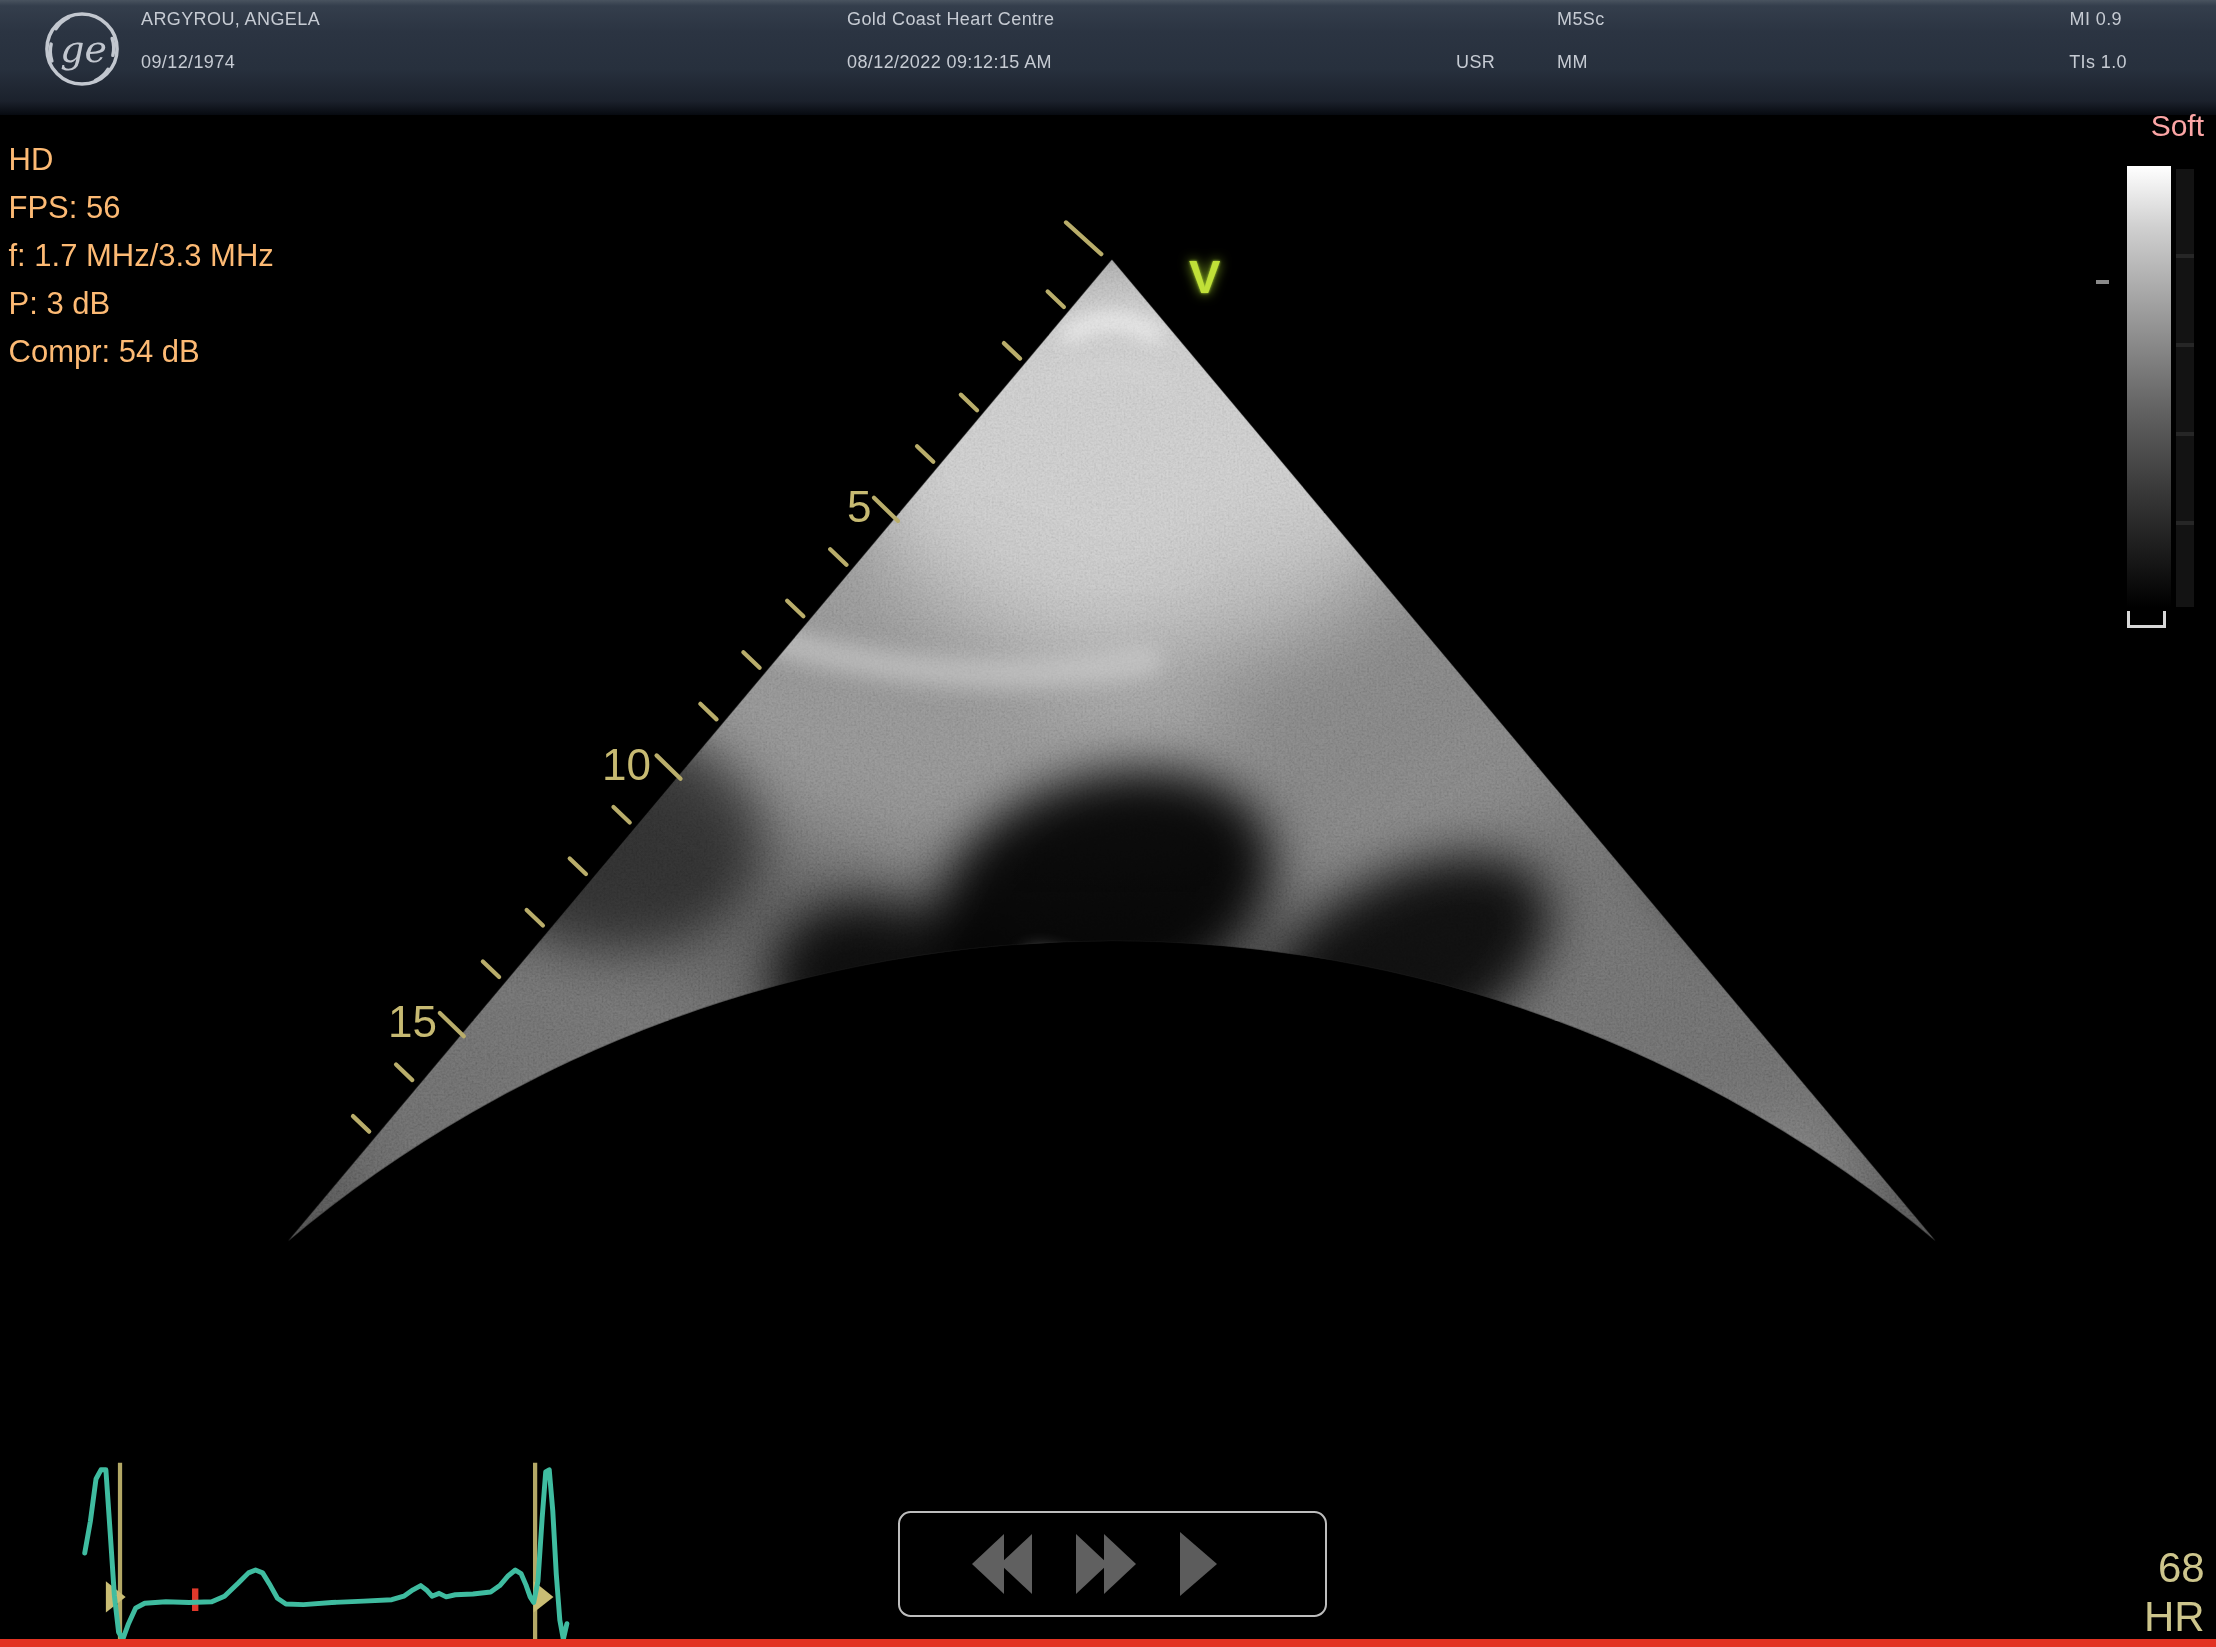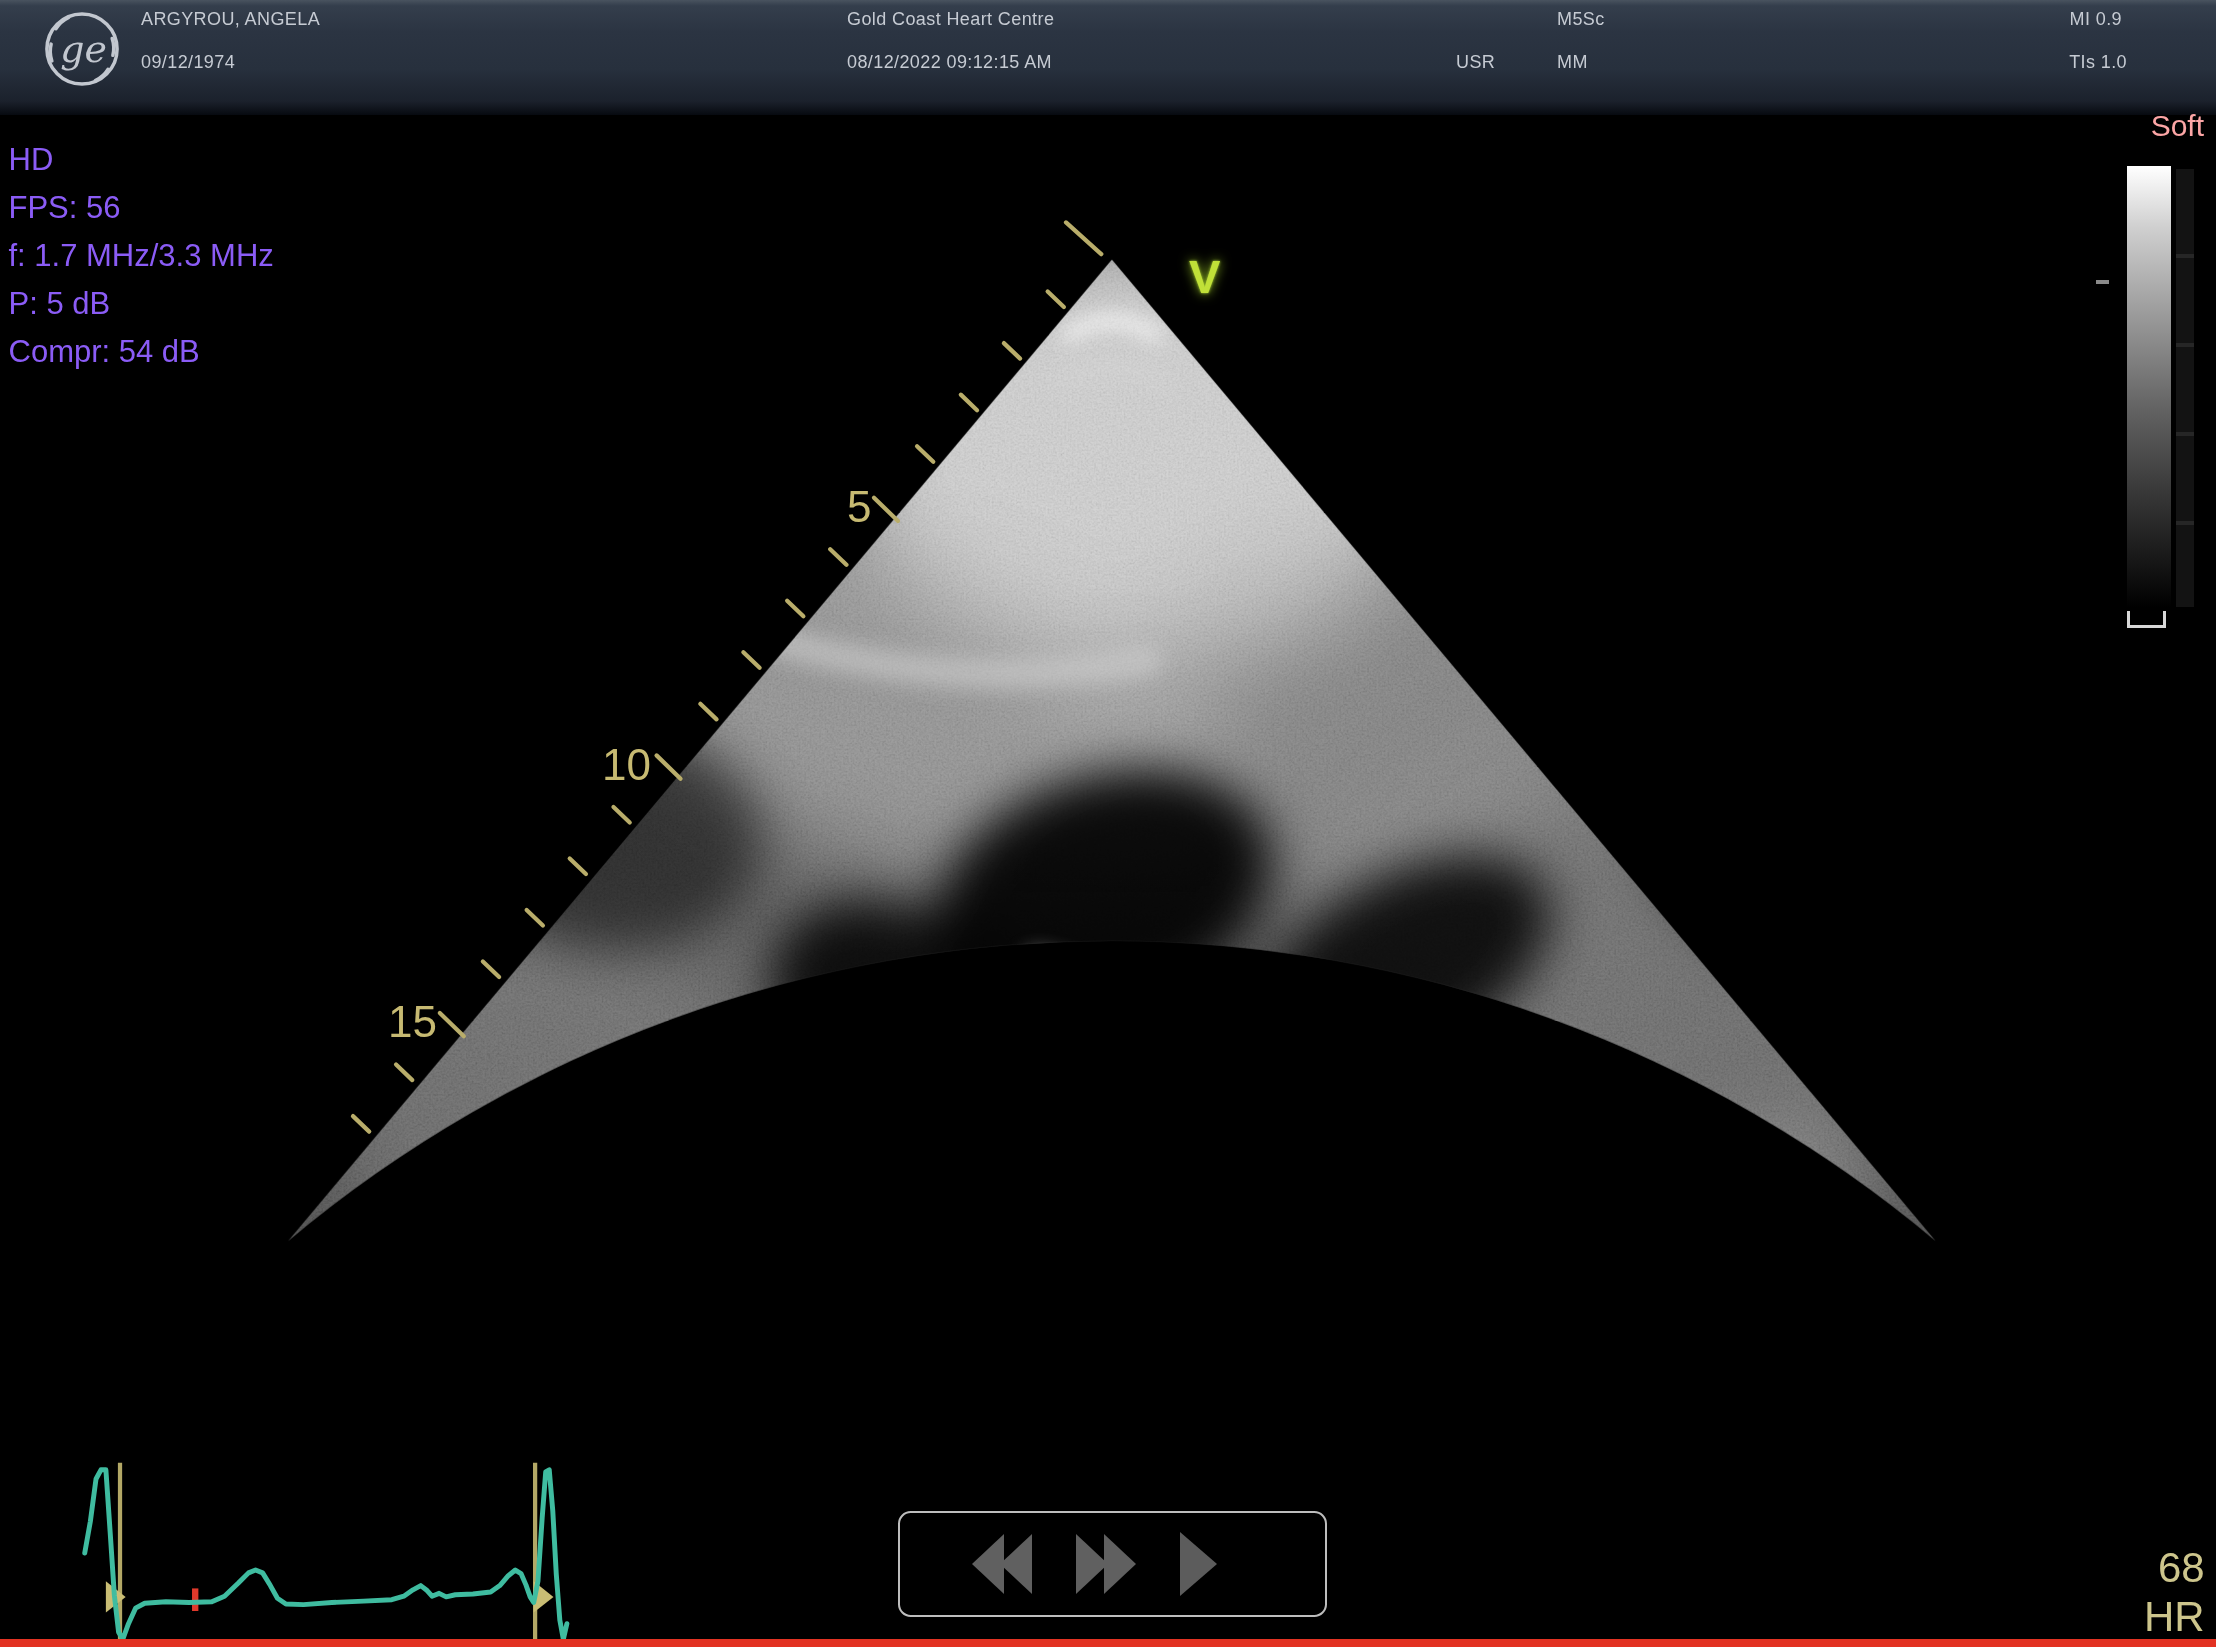--- a/index.html
+++ b/index.html
@@ -7,21 +7,21 @@
        font-family:"Liberation Sans","DejaVu Sans",sans-serif;}
 
   
   .header{position:absolute;left:0;top:0;width:2216px;height:115px;
     background:linear-gradient(180deg,#49535f 0%,#343e4c 5%,#2b3442 28%,#27303d 60%,#1b212c 88%,#070a10 100%);}
   .htext{position:absolute;color:#c6cbd3;font-size:18px;white-space:nowrap;letter-spacing:0.4px;}
   .row1{top:8.5px;} .row2{top:52px;}
   .ge-logo{position:absolute;left:42px;top:8.5px;width:80px;height:80px;}
 
   
-  .params{position:absolute;left:8.5px;top:136px;color:#8b5cf6;font-size:31px;line-height:48px;}
+  .params{position:absolute;left:8.5px;top:136px;color:#fdba74;font-size:31px;line-height:48px;}
 
   
   .softlabel{position:absolute;right:12px;top:109px;color:#fca5a5;font-size:30px;}
   .graybar{position:absolute;left:2127px;top:166px;width:44px;height:441px;
     background:linear-gradient(180deg,#ffffff 0%,#cfcfcf 14%,#9a9a9a 34%,#636363 55%,#383838 74%,#161616 90%,#000 100%);}
   .tgcstrip{position:absolute;left:2176px;top:169px;width:18.4px;height:438px;
     background:repeating-linear-gradient(180deg,#131313 0px,#131313 85px,#262626 85px,#262626 89px);}
   .focusmark{position:absolute;left:2096px;top:280px;width:12.7px;height:4.2px;background:#8a8a8a;}
   .cornerL,.cornerR{position:absolute;top:611px;width:17px;height:14px;}
   .cornerL{left:2127px;border-left:3.5px solid #d8d8d8;border-bottom:3.5px solid #d8d8d8;}
@@ -71,21 +71,21 @@
   <div class="htext row2" style="left:1456px">USR</div>
   <div class="htext row2" style="left:1557px">MM</div>
   <div class="htext row1" style="right:94px">MI 0.9</div>
   <div class="htext row2" style="right:89px">TIs 1.0</div>
 </div>
 
 <div class="params">
   <div>HD</div>
   <div>FPS: 56</div>
   <div>f: 1.7 MHz/3.3 MHz</div>
-  <div>P: 5 dB</div>
+  <div>P: 3 dB</div>
   <div>Compr: 54 dB</div>
 </div>
 
 <svg class="scene" width="2216" height="1647" viewBox="0 0 3139 2333">
   <defs>
     <clipPath id="fan">
         <path d="M1575,368 L408,1758 A1815,1815 0 0 1 2742,1758 Z"></path>
       </clipPath>
     <radialGradient id="fanshade" gradientUnits="userSpaceOnUse" cx="1575" cy="368" r="1815">
       <stop offset="0" stop-color="#3c3c3c"></stop>

